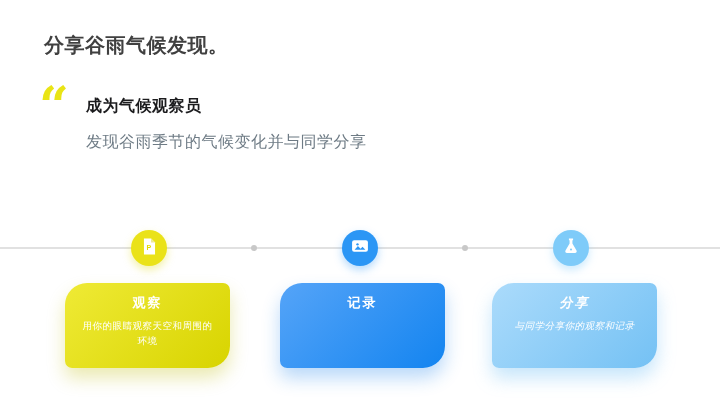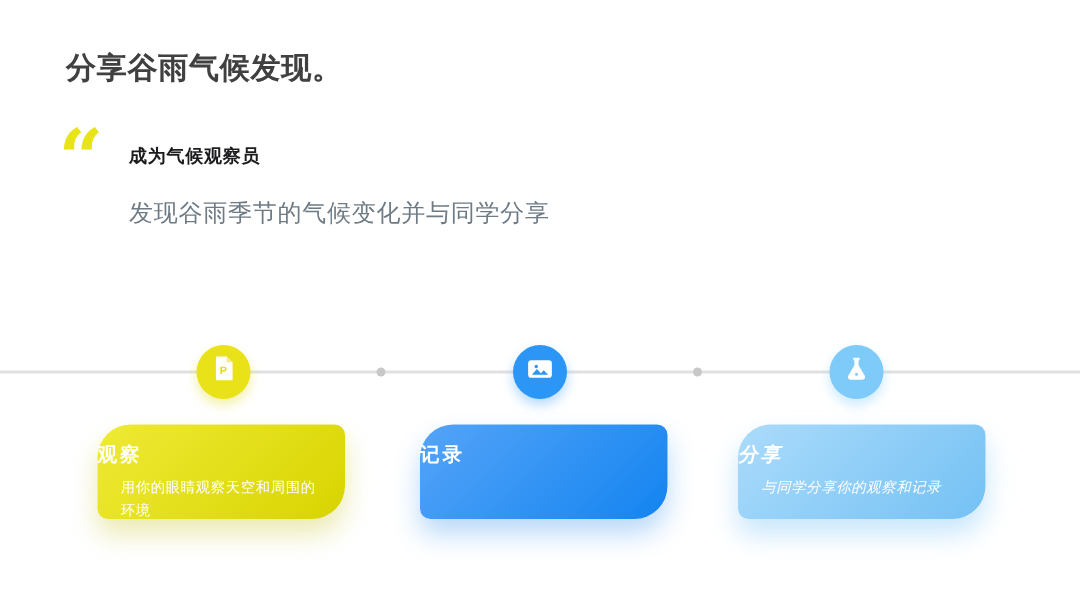--- a/index.html
+++ b/index.html
@@ -15,21 +15,21 @@
     font-size:20px;font-weight:bold;color:#404040;letter-spacing:0.5px;
   }
   .quote-mark{
     position:absolute;left:39px;top:80px;
     font-family:"DejaVu Serif",serif;
     font-size:52px;font-weight:bold;line-height:1;
     color:#e9e415;
   }
   .section-heading{
     position:absolute;left:86px;top:96px;
-    font-size:12px;font-weight:bold;color:#1c1c1e;letter-spacing:0.5px;
+    font-size:16px;font-weight:bold;color:#1c1c1e;letter-spacing:0.5px;
   }
   .section-subtitle{
     position:absolute;left:86px;top:132px;
     font-size:16px;color:#6e7b85;letter-spacing:0.5px;
   }
   .timeline-line{
     position:absolute;left:0;top:247px;width:720px;height:2px;
     background:#e1e1e1;
   }
   .timeline-dot{
@@ -38,23 +38,23 @@
   }
   .dot-0{left:251px;} .dot-1{left:462px;}
   .step-circle{
     position:absolute;top:230px;width:36px;height:36px;border-radius:50%;
     display:flex;align-items:center;justify-content:center;
   }
   .circle-0{left:131px;background:#eae218;box-shadow:0 4px 8px rgba(220,214,0,0.35);}
   .circle-1{left:342px;background:#2b96f5;box-shadow:0 4px 8px rgba(43,150,245,0.35);}
   .circle-2{left:553px;background:#7ecbf9;box-shadow:0 4px 8px rgba(126,203,249,0.4);}
   .card{
-    position:absolute;top:283px;width:165px;height:63px;
+    position:absolute;top:283px;width:165px;height:85px;
     border-radius:22px 7px 22px 7px;
-    color:#ffffff;text-align:left;box-sizing:border-box;
+    color:#ffffff;text-align:center;box-sizing:border-box;
   }
   .card-0{
     left:65px;
     background:linear-gradient(135deg,#efea35 0%,#d8d400 100%);
     box-shadow:0 10px 18px rgba(190,185,0,0.30);
   }
   .card-1{
     left:280px;
     background:linear-gradient(135deg,#55a4f8 0%,#1384f0 100%);
     box-shadow:0 10px 18px rgba(25,128,236,0.30);

